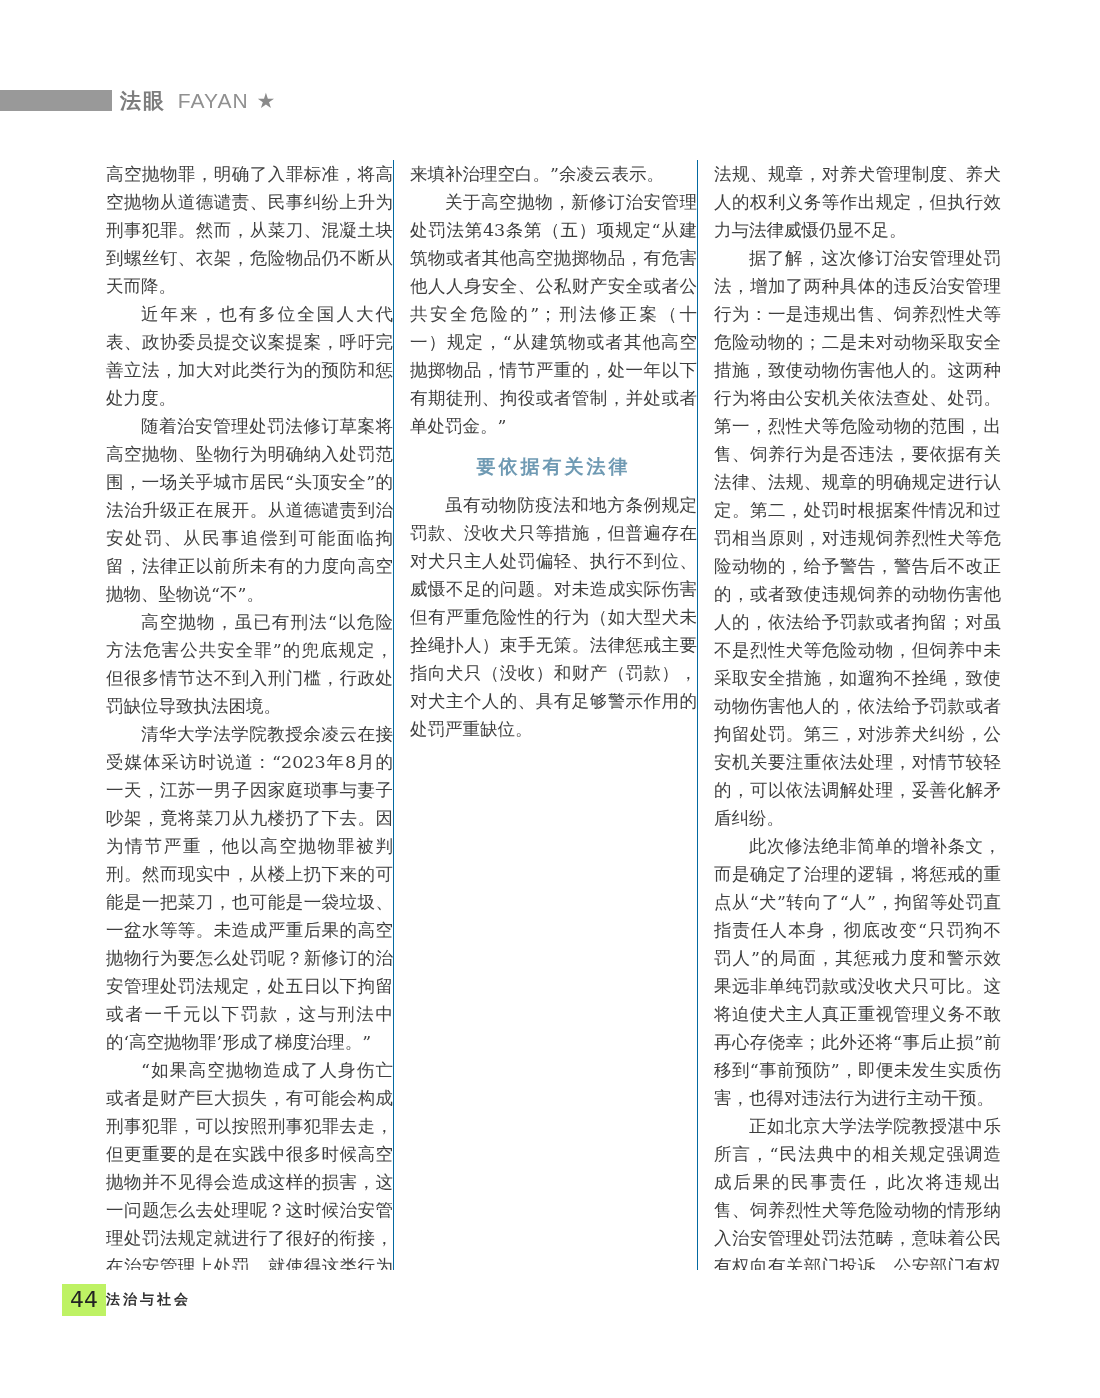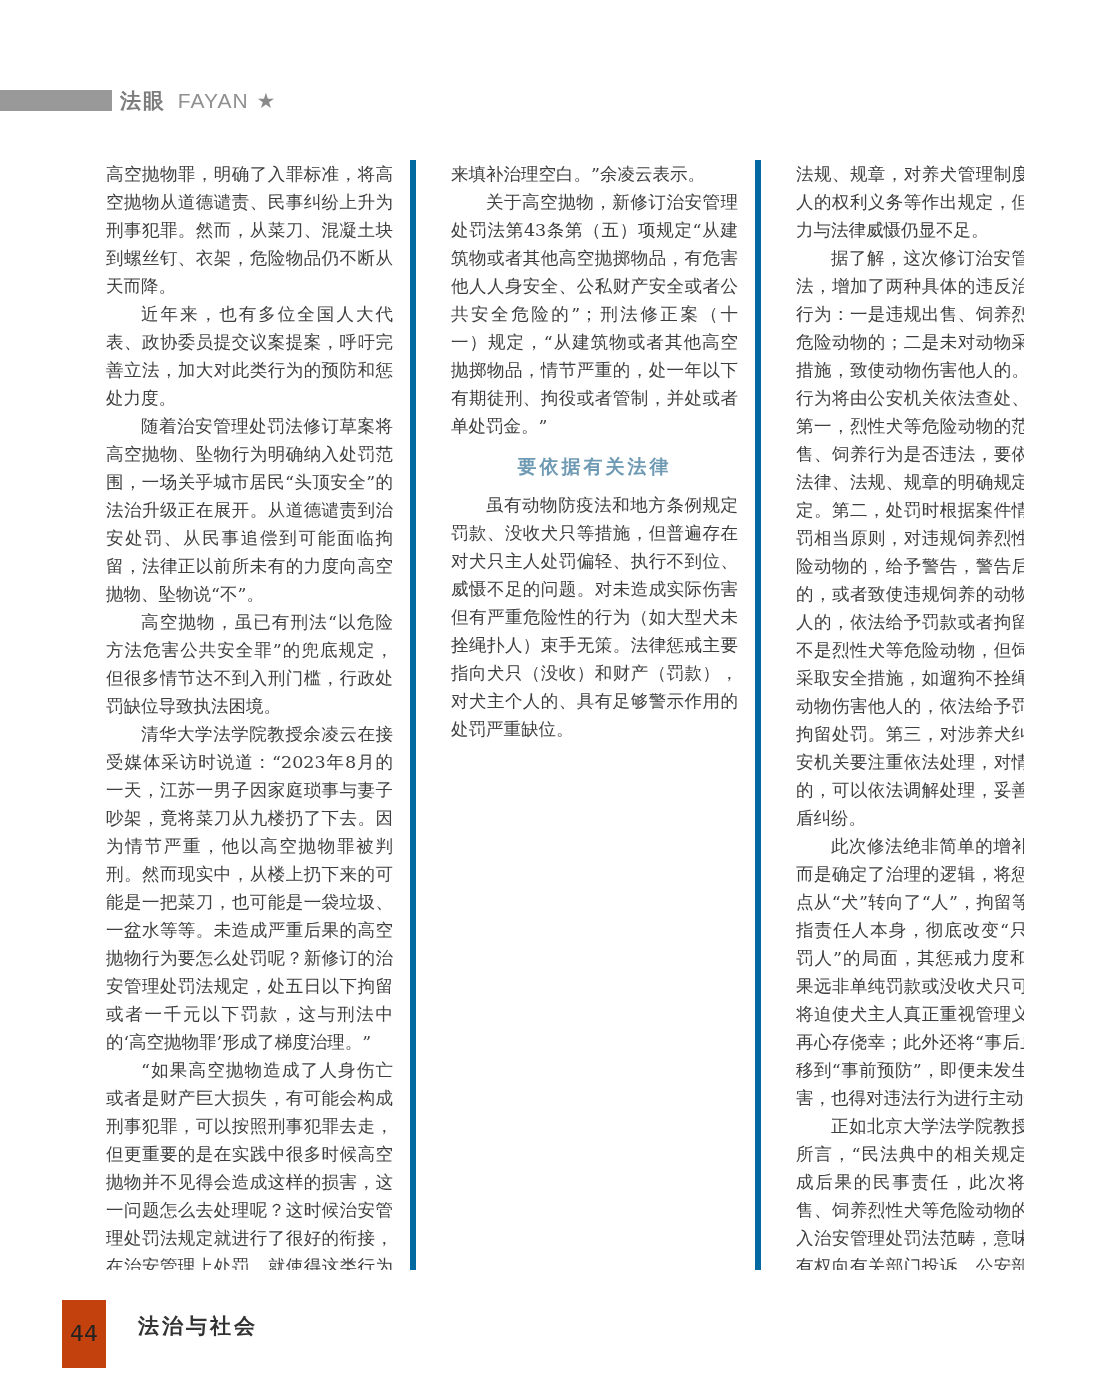--- a/index.html
+++ b/index.html
@@ -36,23 +36,22 @@
     width: 918px; height: 1110px;
     display: flex;
     overflow: hidden;
   }
   .col {
     width: 287px;
     flex: 0 0 287px;
     overflow: hidden;
   }
   .col.divided {
-    border-right: 6px solid #0369a1;
-    padding-right: 17px;
-    margin-right: 35px;
+    border-right: 1px solid #0369a1;
+    margin-right: 16px;
   }
   .para {
     margin: 0;
     font-size: 17.5px;
     line-height: 28px;
     color: #3f3f3f;
     text-align: justify;
     text-justify: inter-ideograph;
     text-indent: 2em;
   }
@@ -68,32 +67,31 @@
     text-indent: 0;
   }
 
   
   .footer {
     position: absolute; top: 1284px; left: 62px;
     display: flex; align-items: center;
   }
   .page-num {
     display: inline-block;
-    background: #c2410c;
+    background: #bef264;
     color: #222222;
     font-family: "DejaVu Sans", sans-serif;
     font-size: 22px;
     line-height: 30px;
-    padding: 19px 8px;
-    margin-top: 16px;
+    padding: 1px 8px;
   }
   .magazine-name {
-    margin-left: 32px;
+    margin-left: 0;
     font-family: "DejaVu Sans", sans-serif;
-    font-size: 21px;
+    font-size: 14px;
     font-weight: bold;
     color: #333333;
     letter-spacing: 3px;
   }
 </style>
 </head>
 <body>
 
 <div class="header">
   <div class="header-bar"></div>

